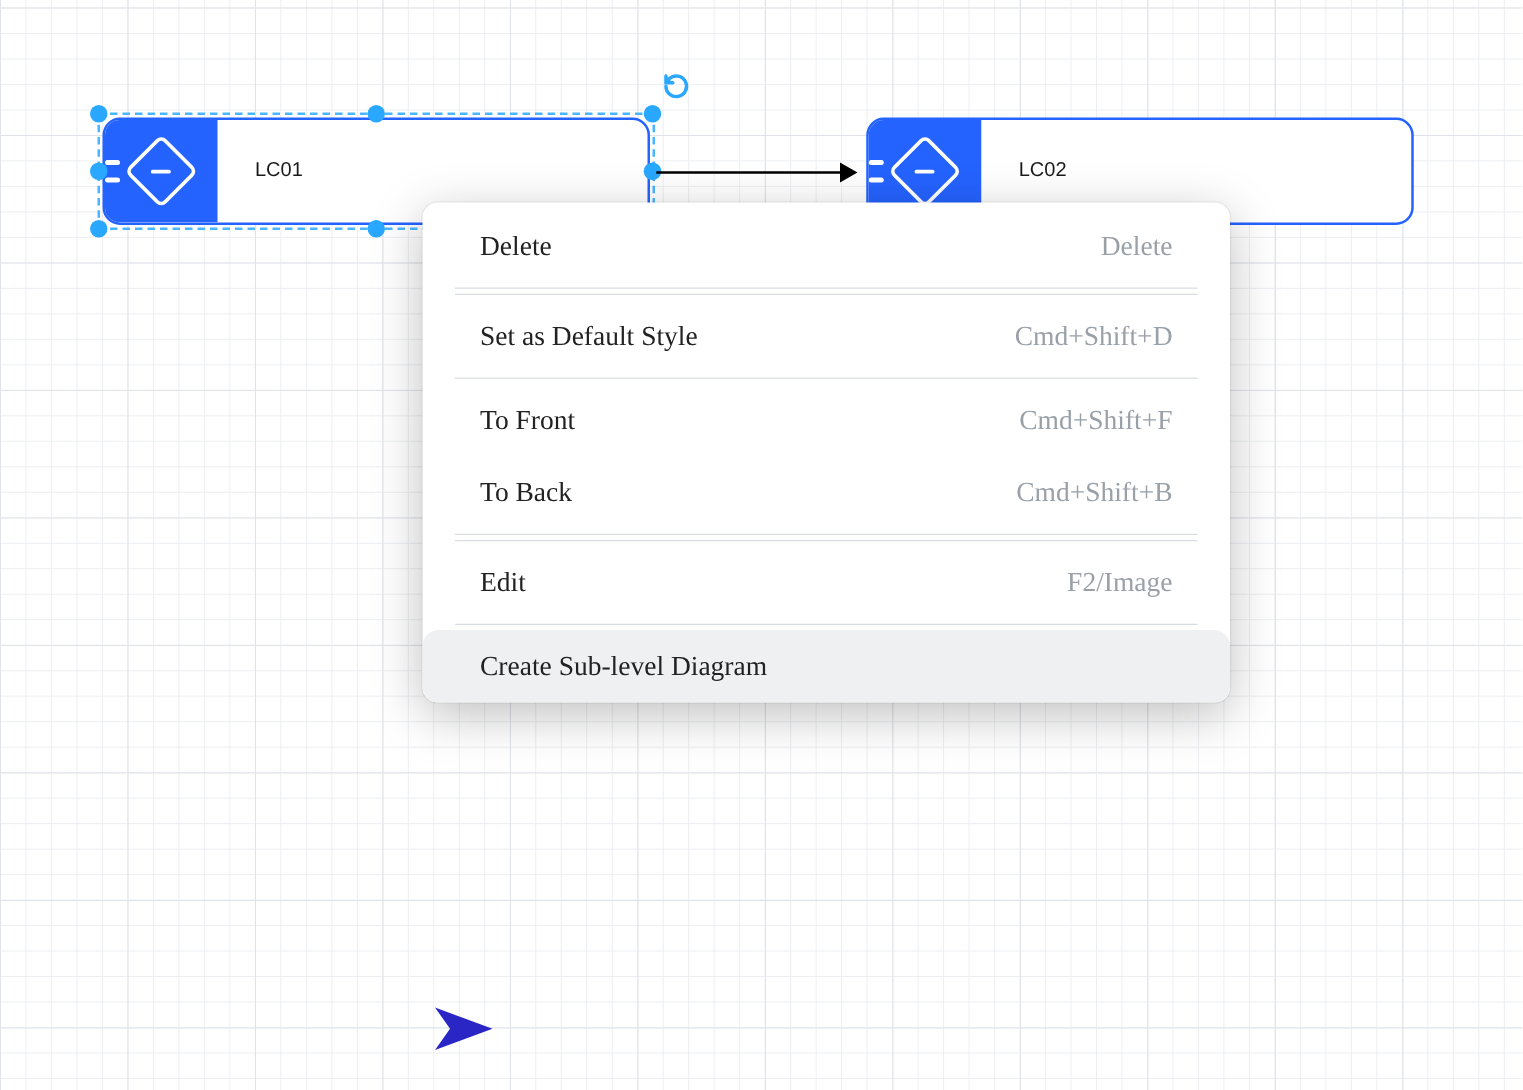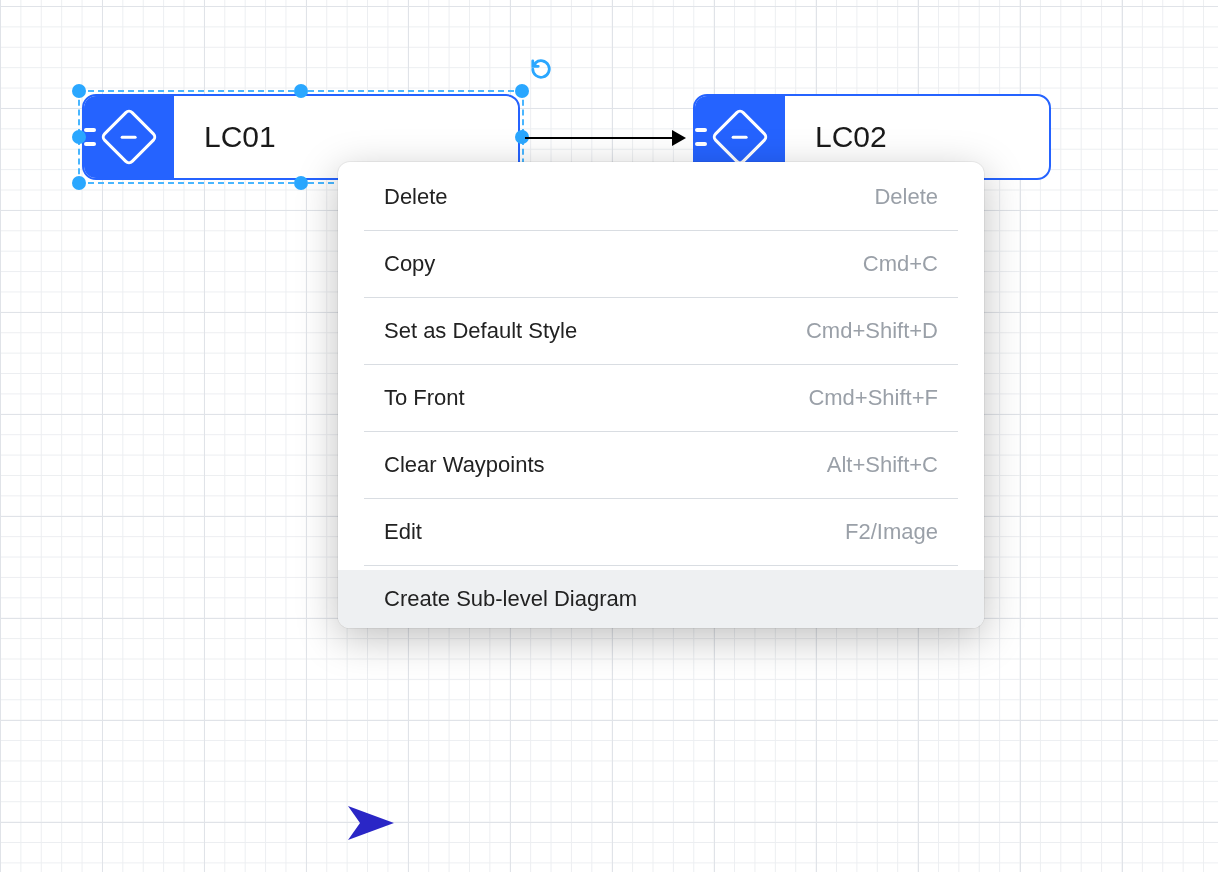--- a/index.html
+++ b/index.html
@@ -69,21 +69,21 @@
   .node .node-left .connector-lines span {
     display: block;
     height: 4px;
     width: 12px;
     background: #fff;
     border-radius: 2px;
   }
   .node .node-label {
     flex: 1;
     padding-left: 30px;
-    font-size: 30px;
+    font-size: 16px;
     color: #1a1a1a;
   }
 
   
   .diamond {
     width: 42px;
     height: 42px;
     border: 3px solid #fff;
     transform: rotate(45deg);
     border-radius: 6px;
@@ -152,27 +152,29 @@
     overflow: hidden;
   }
   .menu-item {
     display: flex;
     justify-content: space-between;
     align-items: flex-end;
     padding: 16px 46px;
     font-size: 22px;
     color: #222;
     cursor: default;
+    font-family: Liberation Serif, serif;
   }
   .menu-item .shortcut {
     color: #9aa0a8;
     font-size: 22px;
   }
   .menu-item.hover {
     background: #eef0f2;
+    border-radius: 13px;
   }
   .menu-sep {
     height: 1px;
     background: #d9dde2;
     margin: 4px 26px;
   }
 </style>
 </head>
 <body>
 
@@ -203,56 +205,52 @@
 <div class="rotate-icon" style="left:530px; top:58px;">
   <svg width="22" height="22" viewBox="0 0 24 24" fill="none" stroke="#2aa7ff" stroke-width="3" stroke-linecap="round">
     <path d="M3 12a9 9 0 1 0 3-6.7"></path>
     <polyline points="3 3 3 9 9 9" fill="#2aa7ff" stroke="#2aa7ff"></polyline>
   </svg>
 </div>
 
 <div class="arrow-line" style="left:525px; top:137px; width:148px;"></div>
 <div class="arrow-head" style="left:672px; top:130px;"></div>
 
-<div class="node" style="left:693px; top:94px; width:358px;">
+<div class="node" style="left:693px; top:94px; width:438px;">
   <div class="node-left">
     <div class="connector-lines">
         <span></span>
         <span></span>
       </div>
     <div class="diamond"></div>
   </div>
   <div class="node-label">LC02</div>
 </div>
 
 <div class="context-menu" id="context-menu" style="left:338px; top:162px;">
     <div class="menu-item">
       <span>Delete</span>
       <span class="shortcut">Delete</span>
     </div>
     <div class="menu-sep"></div>
-    <div class="menu-item">
-      <span>Copy</span>
-      <span class="shortcut">Cmd+C</span>
-    </div>
     <div class="menu-sep"></div>
     <div class="menu-item">
       <span>Set as Default Style</span>
       <span class="shortcut">Cmd+Shift+D</span>
     </div>
     <div class="menu-sep"></div>
     <div class="menu-item">
       <span>To Front</span>
       <span class="shortcut">Cmd+Shift+F</span>
     </div>
-    <div class="menu-sep"></div>
-    <div class="menu-item">
-      <span>Clear Waypoints</span>
-      <span class="shortcut">Alt+Shift+C</span>
-    </div>
+    <div class="menu-item">
+      <span>To Back</span>
+      <span class="shortcut">Cmd+Shift+B</span>
+    </div>
+    <div class="menu-sep"></div>
     <div class="menu-sep"></div>
     <div class="menu-item">
       <span>Edit</span>
       <span class="shortcut">F2/Image</span>
     </div>
     <div class="menu-sep"></div>
     <div class="menu-item hover">
       <span>Create Sub-level Diagram</span>
     </div>
   </div>

